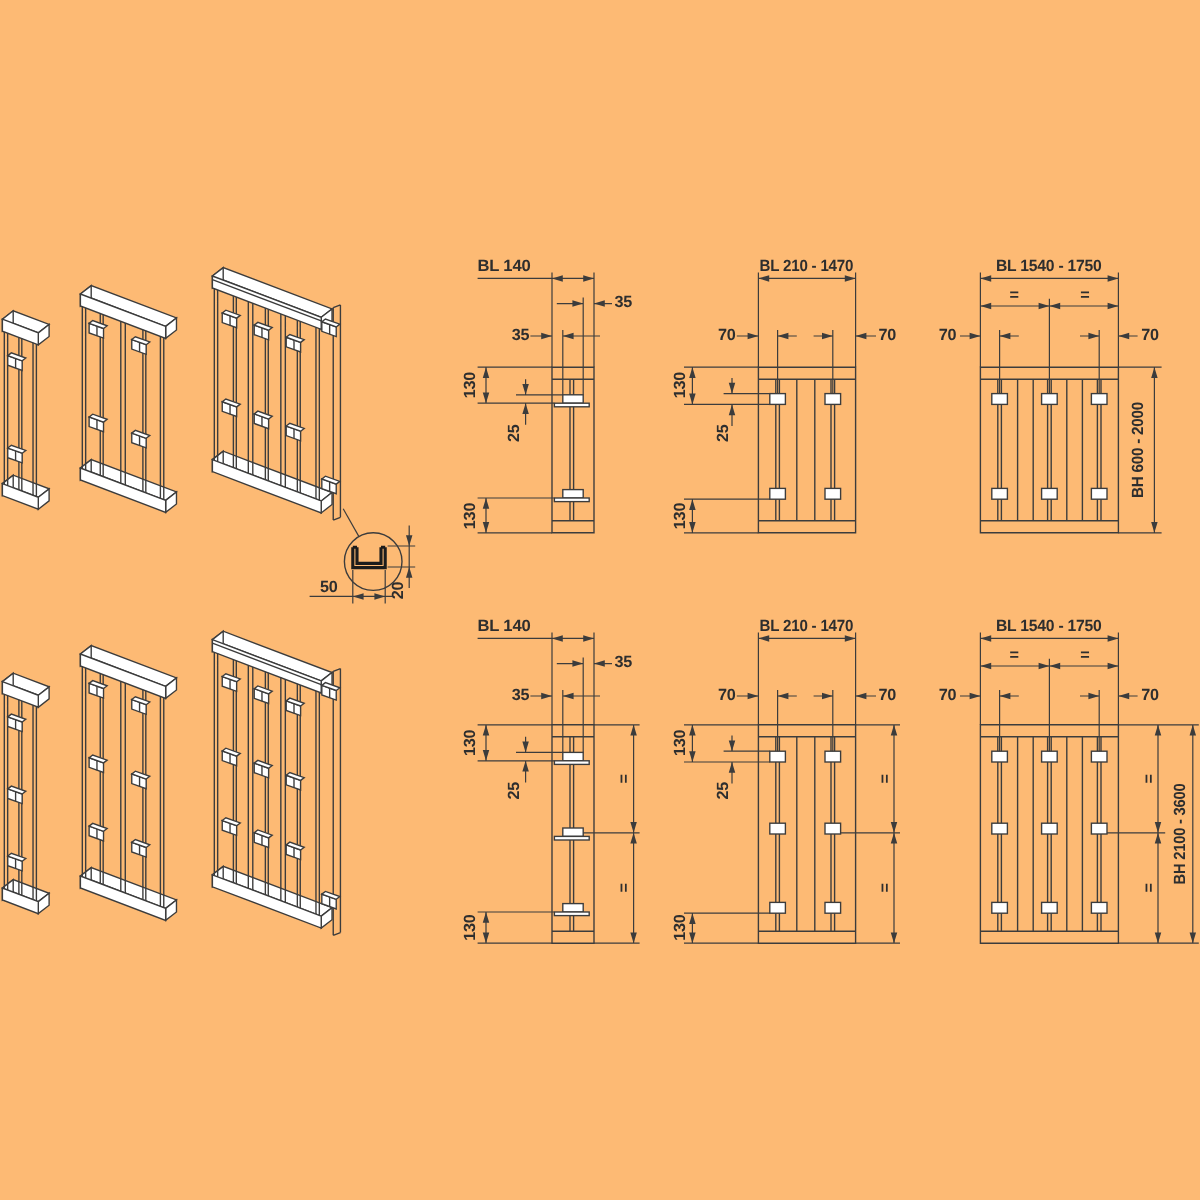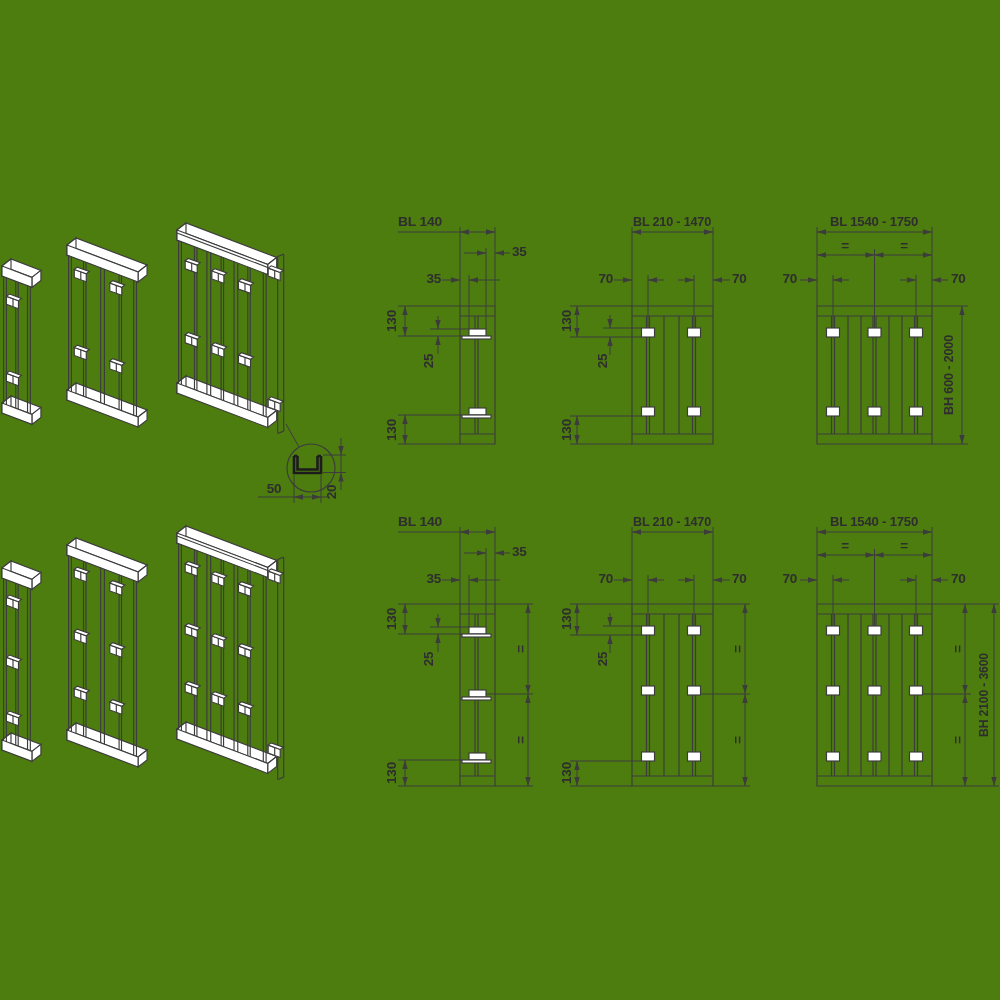--- a/index.html
+++ b/index.html
@@ -1,16 +1,16 @@
 <!DOCTYPE html>
 <html><head>
 <meta charset="utf-8">
 <style>
   html,body{margin:0;padding:0;background:#ffffff}
-  .stage{position:relative;width:1000px;height:1000px;background:#4d7c0f;overflow:hidden;font-family:"Liberation Sans",sans-serif}
+  .stage{position:relative;width:1000px;height:1000px;background:#fdba74;overflow:hidden;font-family:"Liberation Sans",sans-serif}
   svg{display:block}
   text{font-family:"Liberation Sans","DejaVu Sans",sans-serif;font-size:13.5px;font-weight:600;fill:#2e2e2e;letter-spacing:-0.2px}
   .rot{text-anchor:middle;dominant-baseline:central}
   .mid{text-anchor:middle}
   .end{text-anchor:end}
   .ln{stroke:#3c3c3c;stroke-width:1.15;fill:none}
   .thin{stroke:#3c3c3c;stroke-width:1;fill:none}
   .wf{stroke:#3c3c3c;stroke-width:1.15;fill:#fff}
   .bold{stroke:#1c1c1c;stroke-width:2.6;fill:none}
   .af{fill:#3c3c3c;stroke:none}

